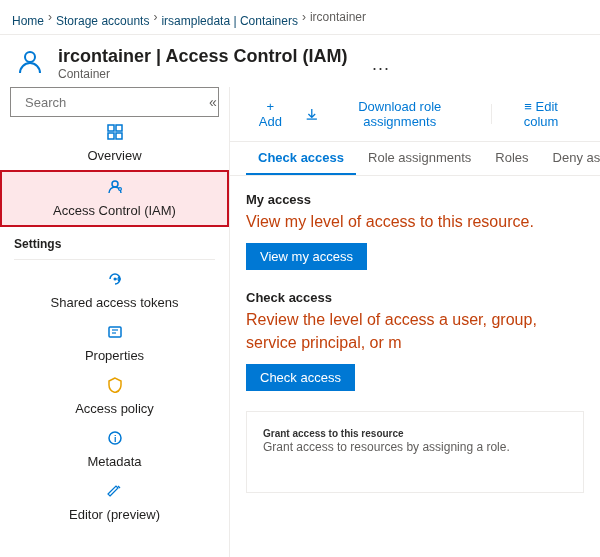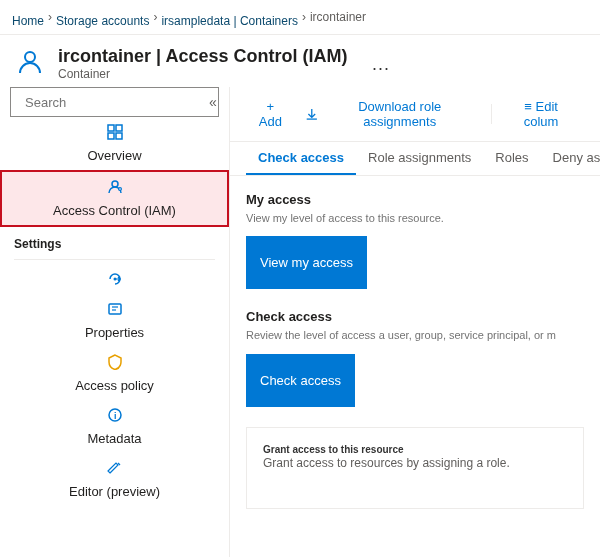--- a/index.html
+++ b/index.html
@@ -47,23 +47,23 @@
     
     .tabs { display: flex; border-bottom: 1px solid #edebe9; padding: 0 16px; }
     .tab { padding: 8px 12px; cursor: pointer; font-size: 13px; color: #605e5c; border-bottom: 2px solid transparent; white-space: nowrap; }
     .tab.active { color: #0078d4; border-bottom-color: #0078d4; font-weight: 600; }
 
     
     .content { padding: 16px; overflow-y: auto; flex: 1; }
 
     .section-block { margin-bottom: 20px; }
     .section-block h3 { font-size: 13px; font-weight: 600; color: #201f1e; margin-bottom: 4px; }
-    .section-block p { font-size: 11px; color: #737373; margin-bottom: 10px; line-height: 1.4; }
-
-    .blue-btn { background: #0078d4; color: #fff; border: none; padding: 19px 14px; font-size: 13px; cursor: pointer; font-family: inherit; }
+    .section-block p { font-size: 16px; color: #c2410c; margin-bottom: 10px; line-height: 1.4; }
+
+    .blue-btn { background: #0078d4; color: #fff; border: none; padding: 6px 14px; font-size: 13px; cursor: pointer; font-family: inherit; }
 
     
     .grant-card { border: 1px solid #edebe9; padding: 16px; background: #fff; }
     .grant-card h3 { font-size: 10px; font-weight: 600; }
     .grant-card p { font-size: 12px; color: #605e5c; margin-bottom: 20px; line-height: 1.4; }
     .grant-card-footer { display: flex; align-items: center; gap: 16px; }
     .learn-more { display: flex; align-items: center; gap: 4px; color: #0078d4; font-size: 13px; text-decoration: none; cursor: pointer; }
   </style>
 </head>
 <body>
@@ -133,20 +133,21 @@
     <hr class="section-divider">
 
     <div class="nav-item">
       <span class="nav-icon">
         <svg width="16" height="16" viewBox="0 0 16 16" fill="none">
           <path d="M3 8c0-2.761 2.239-5 5-5s5 2.239 5 5-2.239 5-5 5" stroke="#0078d4" stroke-width="1.5" fill="none"></path>
           <circle cx="8" cy="8" r="1.5" fill="#0078d4"></circle>
           <path d="M8 8H14M11 6l2 2-2 2" stroke="#0078d4" stroke-width="1.2"></path>
         </svg>
       </span>
+      <span>Shared access tokens</span>
     </div>
 
     <div class="nav-item">
       <span class="nav-icon">
         <svg width="16" height="16" viewBox="0 0 16 16" fill="none">
           <rect x="2" y="3" width="12" height="10" rx="1" stroke="#0078d4" stroke-width="1.5" fill="none"></rect>
           <line x1="5" y1="6" x2="11" y2="6" stroke="#0078d4" stroke-width="1.2"></line>
           <line x1="5" y1="9" x2="9" y2="9" stroke="#0078d4" stroke-width="1.2"></line>
         </svg>
       </span>

